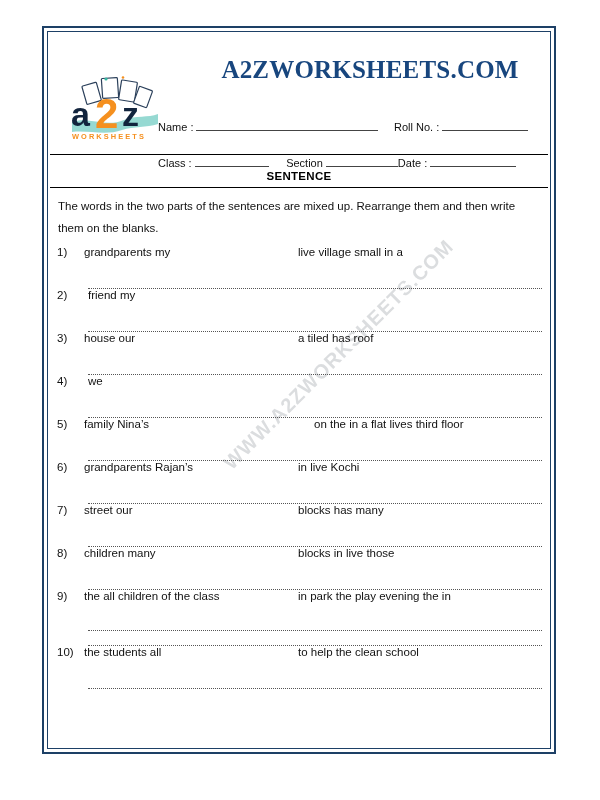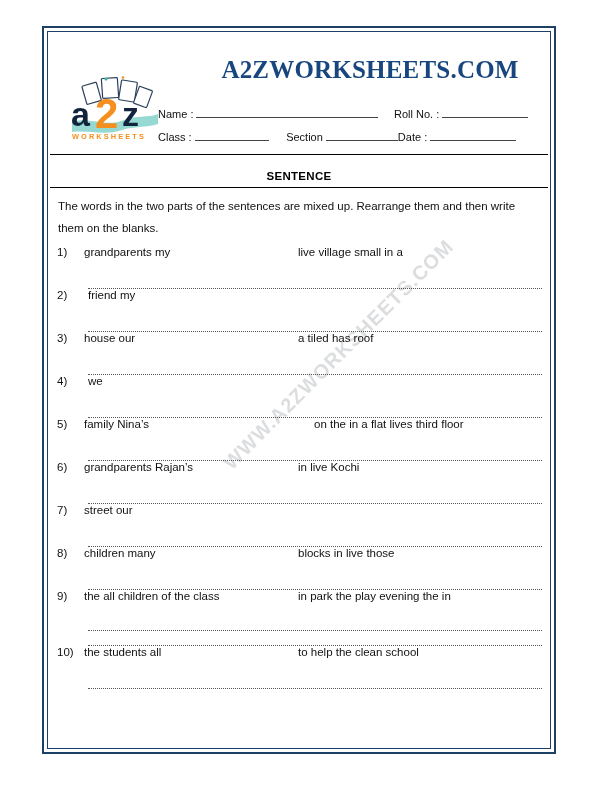--- a/index.html
+++ b/index.html
@@ -119,21 +119,21 @@
     border-bottom: 1px solid #444;
     height: 11px;
     display: inline-block;
   }
   .blank-name   { width: 182px; }
   .blank-class  { width: 74px; }
   .blank-section{ width: 72px; }
   .blank-roll   { width: 86px; }
   .blank-date   { width: 86px; }
   .spacer-mid   { width: 18px; }
-  .right-group  { margin-left: auto; width: 148px; }
+  .right-group  { margin-left: auto; width: 148px; margin-top: 13px; }
 
   
   .hr-black {
     border: 0;
     border-top: 1px solid #000;
     margin: 0;
   }
 
   
   #sheet-title {
@@ -310,20 +310,21 @@
             <span class="q-num">6)</span>
             <span class="q-part-a">grandparents Rajan’s</span>
             <span class="q-part-b">in live Kochi</span>
           </div>
           <div class="q-blank"></div>
         </div>
         <div class="q-item">
           <div class="q-row">
             <span class="q-num">7)</span>
             <span class="q-part-a">street our</span>
+            <span class="q-part-b">blocks has many</span>
           </div>
           <div class="q-blank"></div>
         </div>
         <div class="q-item">
           <div class="q-row">
             <span class="q-num">8)</span>
             <span class="q-part-a">children many</span>
             <span class="q-part-b">blocks in live those</span>
           </div>
           <div class="q-blank"></div>

